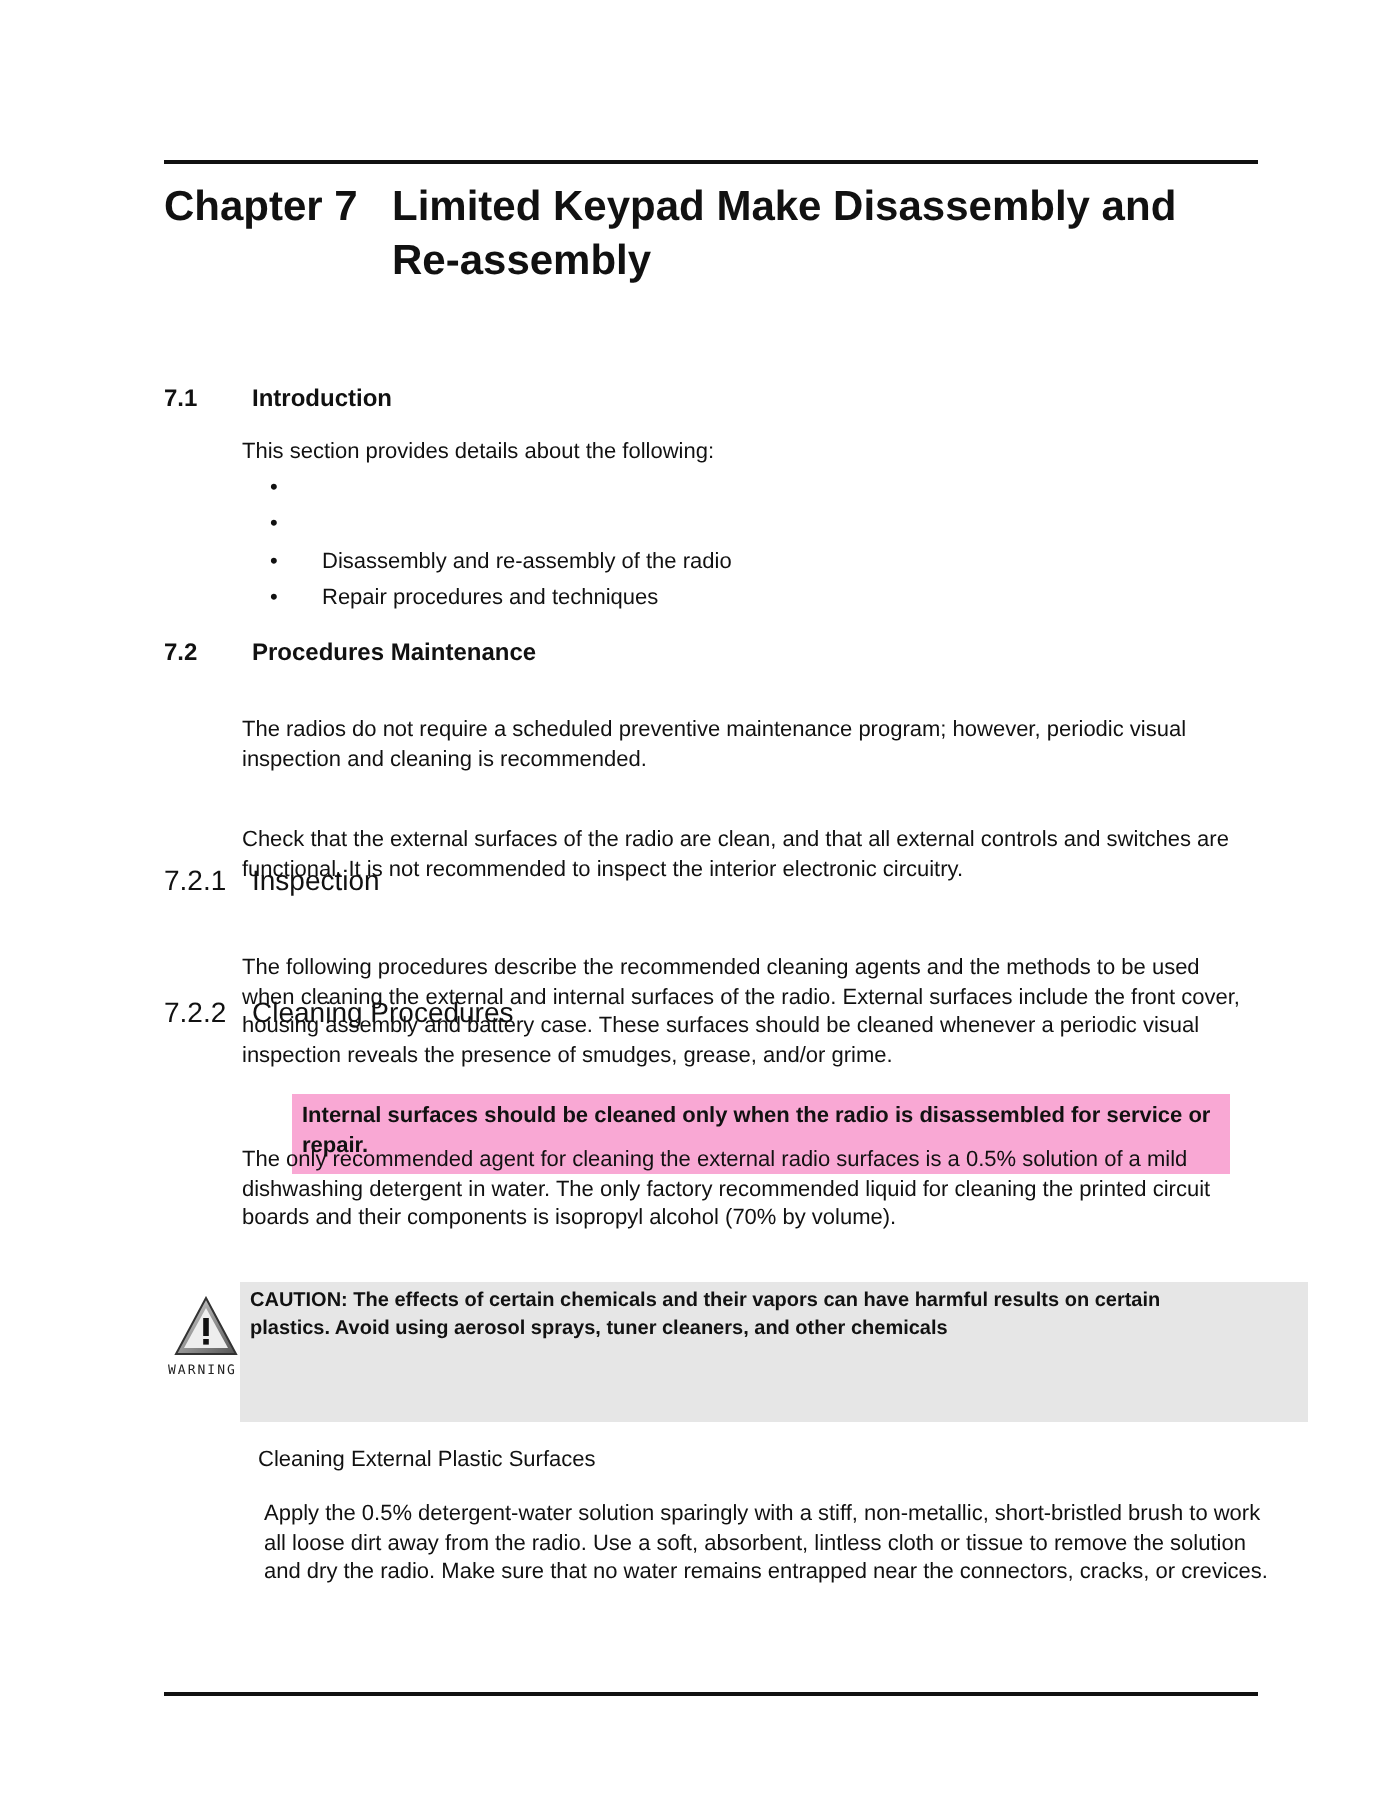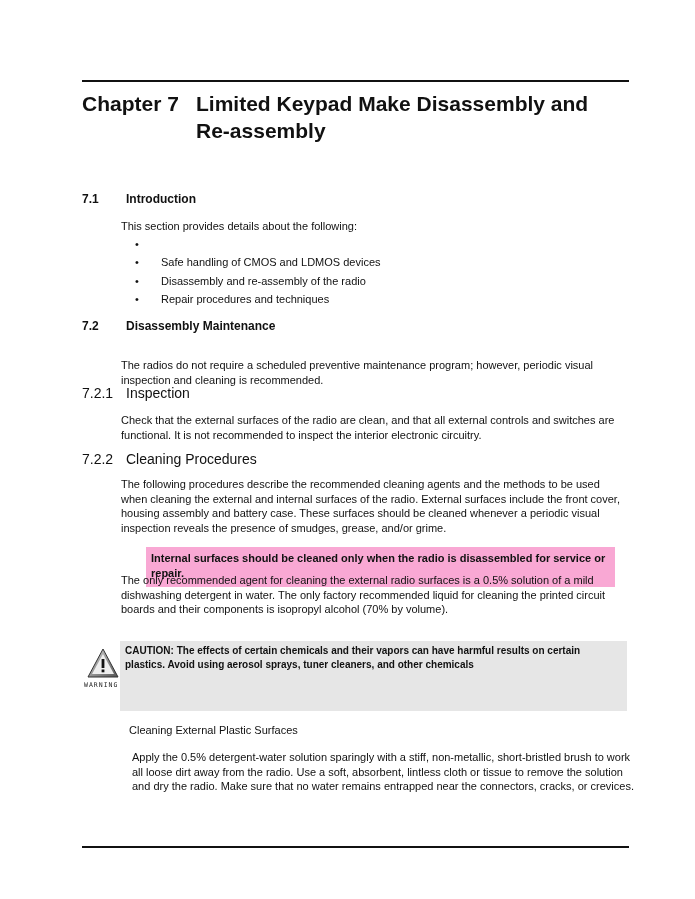--- a/index.html
+++ b/index.html
@@ -6,29 +6,29 @@
   body { width: 695px; height: 899px; position: relative; overflow: hidden;
          font-family: "Liberation Sans", sans-serif; color: #111; }
   .rule { position: absolute; left: 82px; width: 547px; height: 2px; background: #111; }
   .chapter { position: absolute; left: 82px; top: 90px; font-weight: bold; font-size: 21px; line-height: 27px; color: #111; }
   .chapter .num { position: absolute; left: 0; top: 0; white-space: nowrap; }
   .chapter .title { position: absolute; left: 114px; top: 0; width: 420px; }
   .h2 { position: absolute; left: 82px; font-size: 12px; font-weight: normal; color: #111; white-space: nowrap; }
   .h2 .n { display: inline-block; width: 44px; font-weight: bold; }
   .h2 .t { font-weight: bold; }
   .h3 { position: absolute; left: 82px; font-size: 14px; color: #111; white-space: nowrap; }
-  .h3 .n { display: inline-block; width: 44px; }
+  .h3 .n { display: inline-block; width: 44px; margin-top: 47px; }
   .p { position: absolute; left: 121px; width: 508px; font-size: 11px; line-height: 14.5px; color: #111; }
   .bullets { position: absolute; left: 121px; top: 237px; margin: 0; padding: 0; list-style: none; font-size: 11px; }
   .bullets li { position: relative; height: 18.3px; line-height: 14px; padding-left: 40px; }
   .bullets li .dot { position: absolute; left: 14px; top: 0; }
   .note-label { position: absolute; left: 125px; top: 551px; font-weight: bold; font-size: 17px; padding-left: 21px; }
   .note-box { position: absolute; left: 146px; top: 547px; width: 469px; height: 40px; background: #f9a8d4; }
   .note-text { position: absolute; left: 5px; top: 4px; width: 460px; font-weight: bold; font-size: 11px; line-height: 14.5px; }
-  .caution-box { position: absolute; left: 120px; top: 641px; width: 507px; height: 70px; background: #e6e6e6; }
+  .caution-box { position: absolute; left: 120px; top: 641px; width: 507px; height: 70px; background: #e6e6e6; padding-left: 27px; }
   .caution-text { position: absolute; left: 5px; top: 3px; width: 495px; font-weight: bold; font-size: 10px; line-height: 13.5px; }
   .warn-icon { position: absolute; left: 87px; top: 648px; width: 32px; height: 30px; }
   .warn-label { position: absolute; left: 84px; top: 681px; font-size: 6.5px; letter-spacing: 1px; font-family: "DejaVu Sans Mono", monospace; color: #222; }
   .h4 { position: absolute; left: 129px; top: 724px; font-weight: normal; font-size: 11px; }
 </style>
 </head>
 <body>
 
 <div class="rule" style="top:80px;"></div>
 
@@ -36,27 +36,27 @@
   <span class="num">Chapter 7</span>
   <span class="title">Limited Keypad Make Disassembly and Re-assembly</span>
 </div>
 
 <div class="h2" style="top:192px;">
   <span class="n">7.1</span><span class="t">Introduction</span>
 </div>
 <div class="p" style="top:219px;">This section provides details about the following:</div>
 <ul class="bullets">
   <li><span class="dot">•</span></li>
-  <li><span class="dot">•</span><span>Safe handling of CMOS and LDMOS devices</span></li>
+  <li><span class="dot">•</span></li>
   <li><span class="dot">•</span><span>Disassembly and re-assembly of the radio</span></li>
   <li><span class="dot">•</span><span>Repair procedures and techniques</span></li>
 </ul>
 
 <div class="h2" style="top:319px;">
-  <span class="n">7.2</span><span class="t">Disassembly Maintenance</span>
+  <span class="n">7.2</span><span class="t">Procedures Maintenance</span>
 </div>
 <div class="p" style="top:358px;">The radios do not require a scheduled preventive maintenance program; however, periodic visual inspection and cleaning is recommended.</div>
 
 <div class="h3" style="top:385px;">
   <span class="n">7.2.1</span><span>Inspection</span>
 </div>
 <div class="p" style="top:413px;">Check that the external surfaces of the radio are clean, and that all external controls and switches are functional. It is not recommended to inspect the interior electronic circuitry.</div>
 
 <div class="h3" style="top:451px;">
   <span class="n">7.2.2</span><span>Cleaning Procedures</span>

